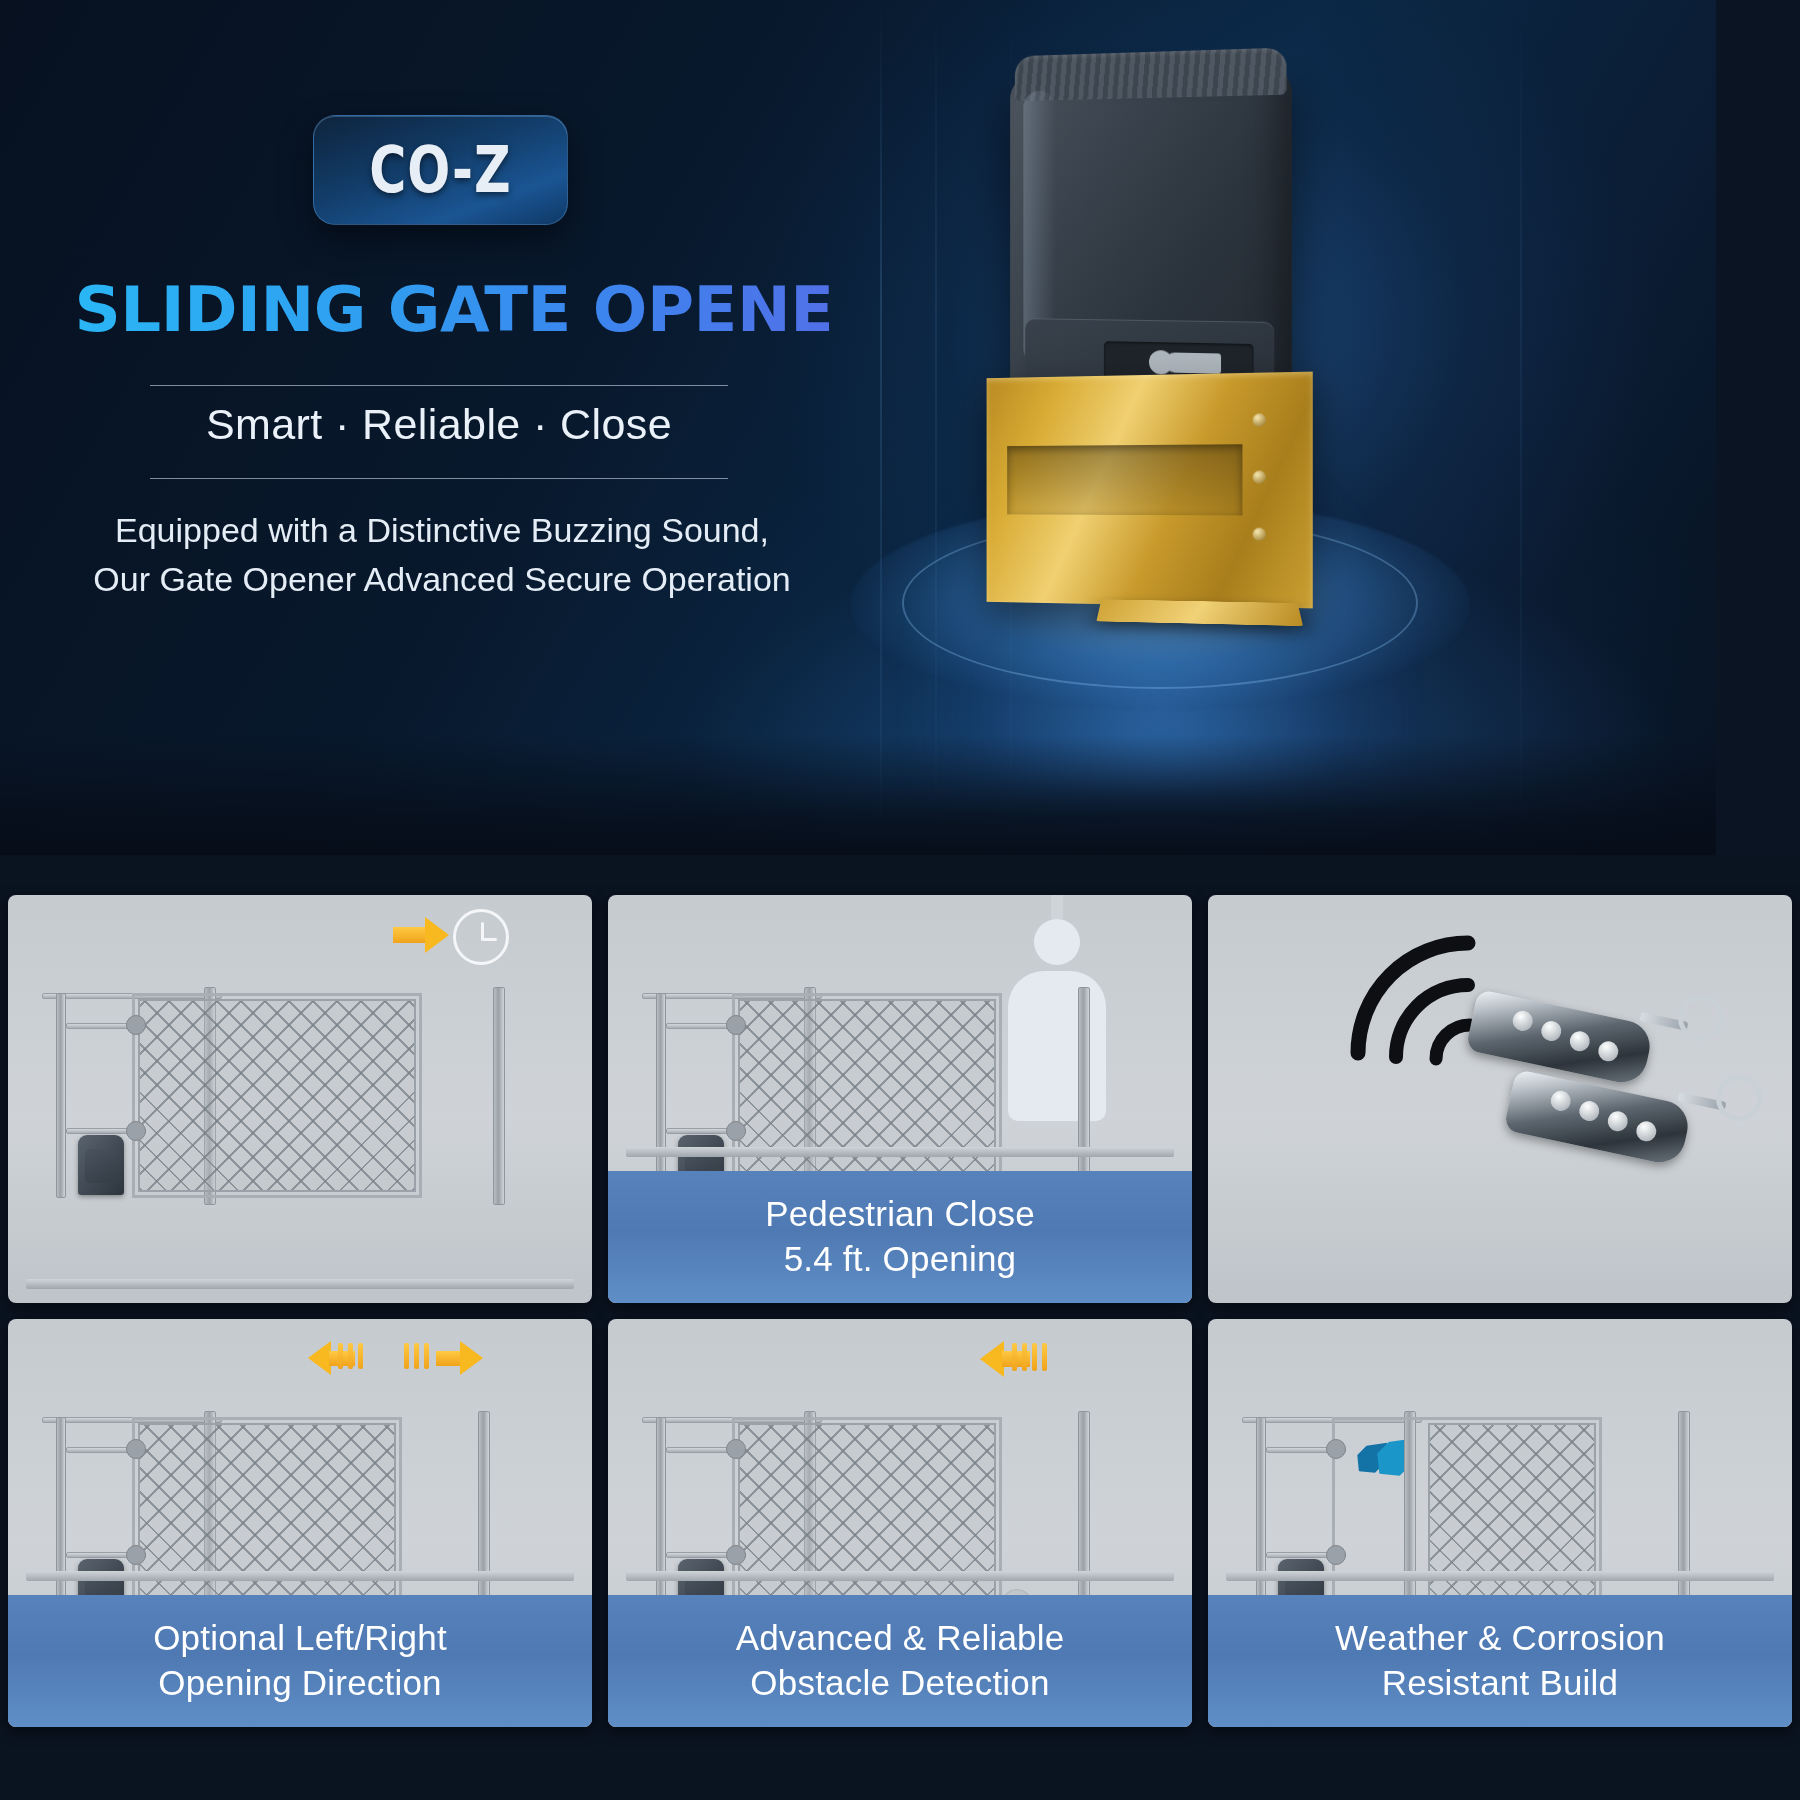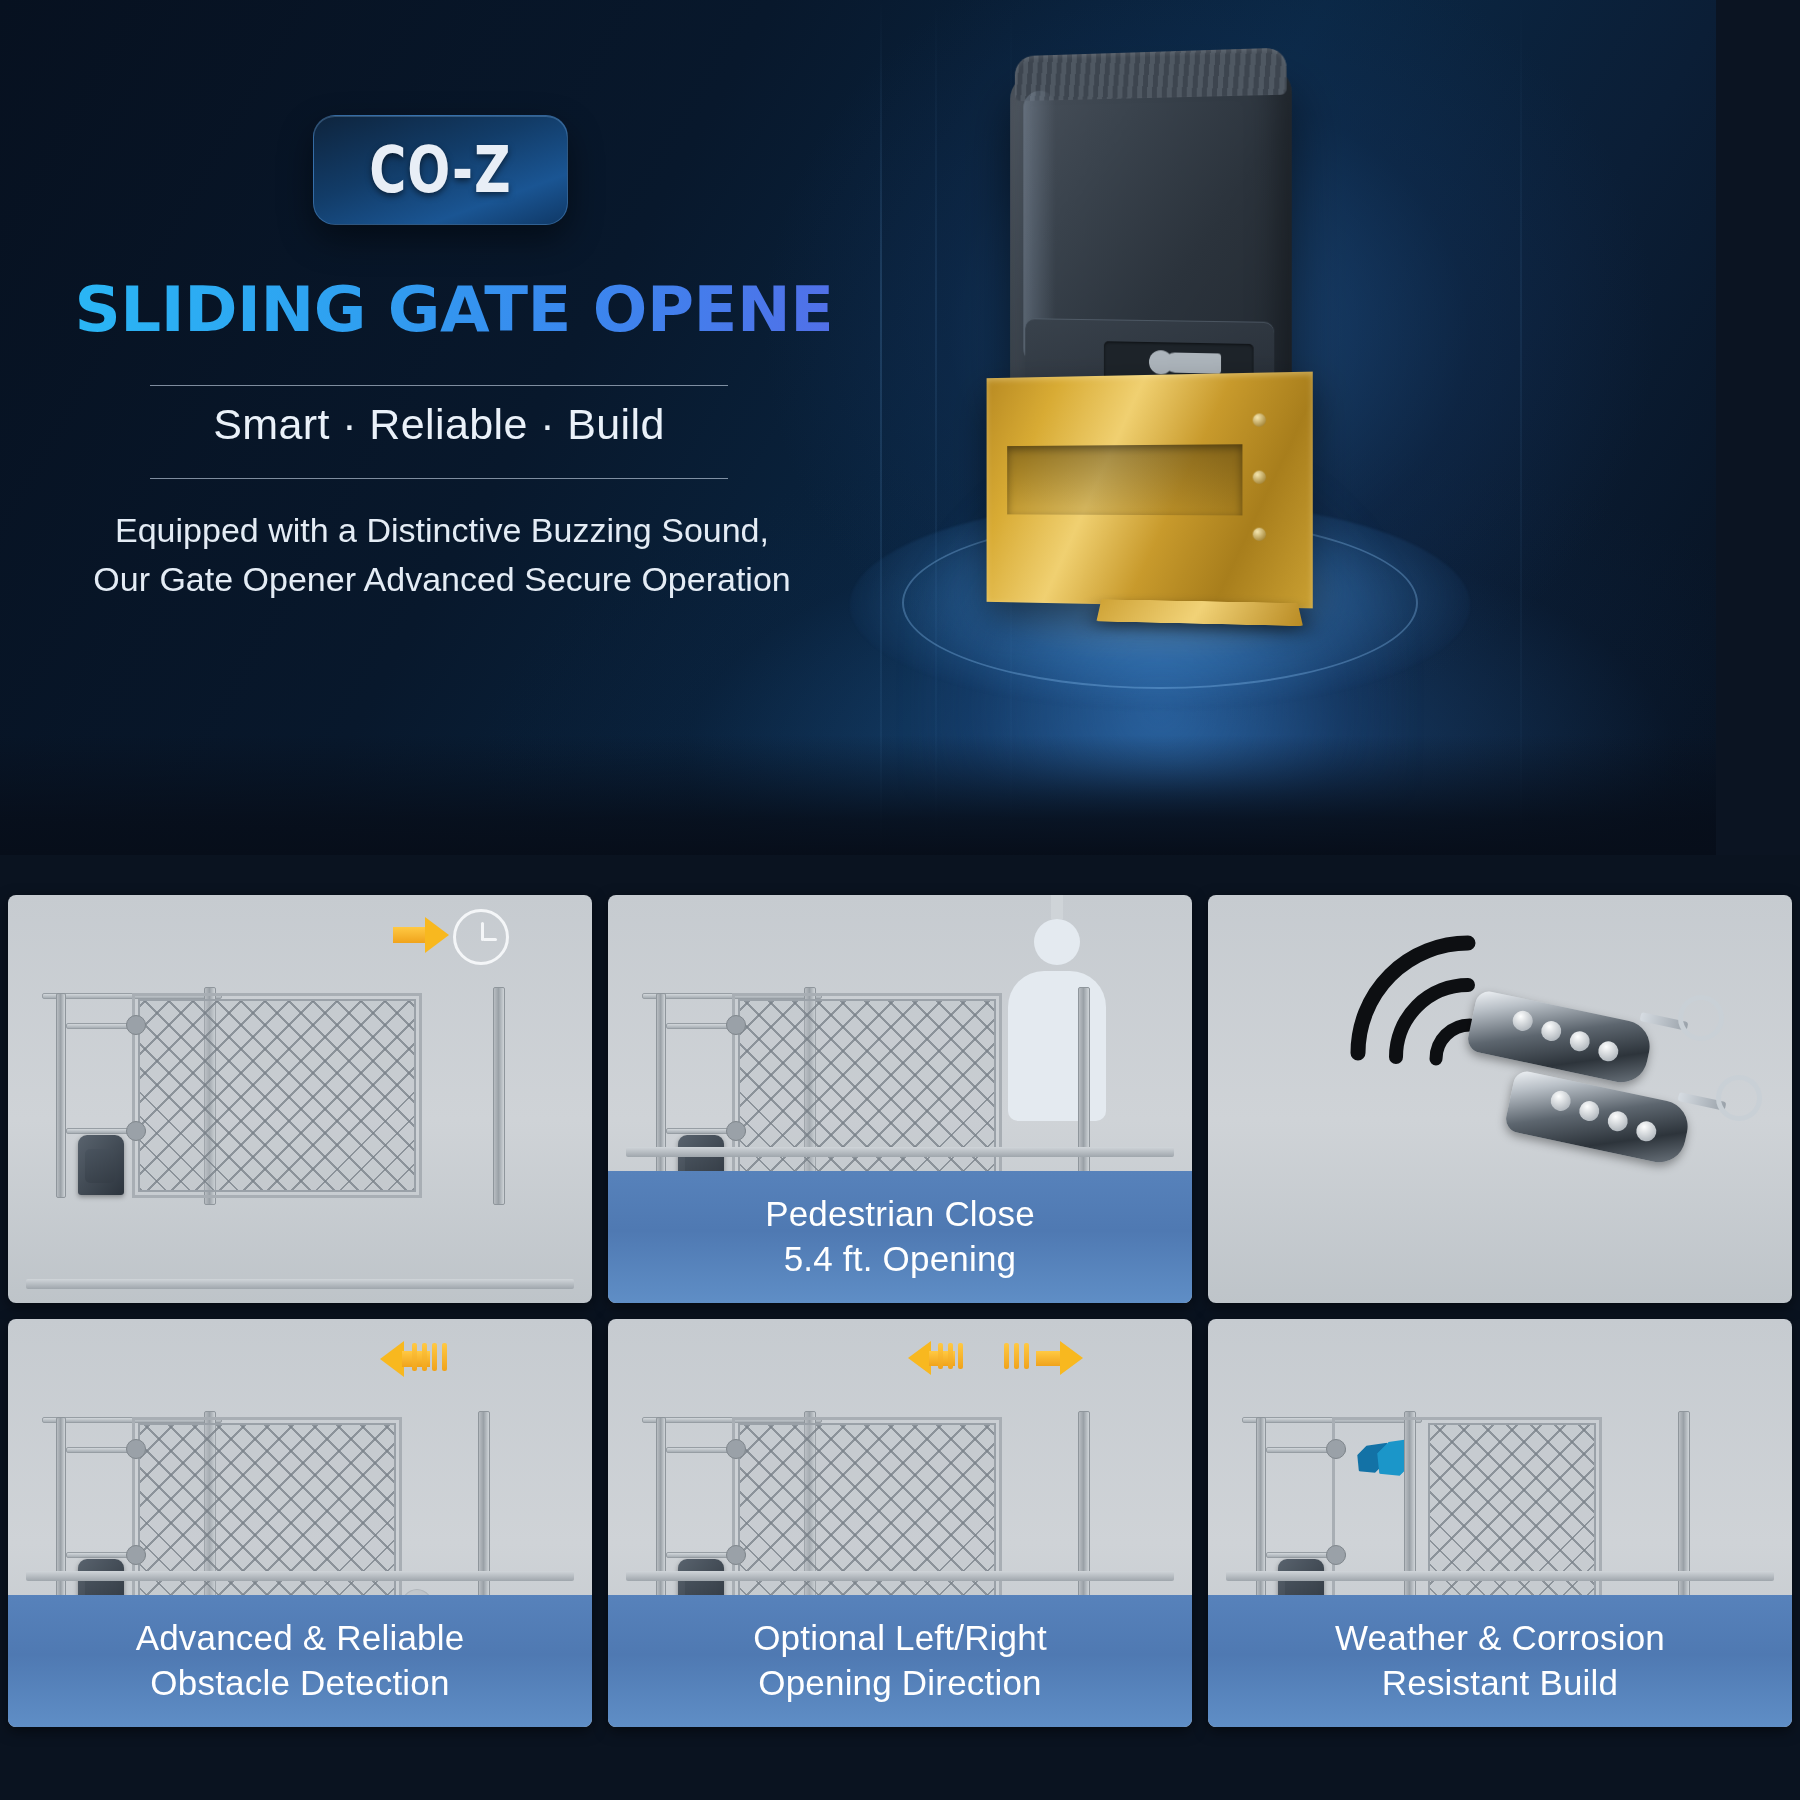--- a/index.html
+++ b/index.html
@@ -246,21 +246,21 @@
     <div class="vbeam" style="left:1010px; opacity:.18;"></div>
     <div class="vbeam" style="left:1520px; opacity:.22;"></div>
 
     <div class="logo-badge">
       <span class="logo-text">CO-Z</span>
     </div>
 
     <h1 class="headline">SLIDING GATE OPENER</h1>
 
     <div class="rule r1"></div>
-    <div class="tagline">Smart · Reliable · Build</div>
+    <div class="tagline">Smart · Reliable · Close</div>
     <div class="rule r2"></div>
 
     <div class="desc">
       <div>Equipped with a Distinctive Buzzing Sound,</div>
       <div>Our Gate Opener Advanced Secure Operation</div>
     </div>
 
     <div class="product-wrap">
       <div class="pod-glow"></div>
       <div class="podium"></div>
@@ -378,90 +378,90 @@
           </div>
         </div>
       </div>
     </div>
 
     <div class="row">
 
       <div class="card">
         <div class="card-art">
           <div class="scene">
-            <div class="yarrow" style="left:372px; top:22px;">
-              <div class="head" style="left:0; top:0; border-top:18px solid transparent; border-bottom:18px solid transparent; border-right:24px solid #f8b81f;"></div>
-              <div class="shaft" style="left:22px; top:10px; width:28px; height:16px;"></div>
-            </div>
-            <div class="speedline" style="left:404px; top:24px; width:5px; height:28px;"></div>
-            <div class="speedline" style="left:414px; top:24px; width:5px; height:28px;"></div>
-            <div class="speedline" style="left:424px; top:24px; width:5px; height:28px;"></div>
-            <div class="speedline" style="left:434px; top:24px; width:5px; height:28px;"></div>
+            <div class="yarrow" style="left:300px; top:22px;">
+              <div class="head" style="left:0; top:0; border-top:17px solid transparent; border-bottom:17px solid transparent; border-right:23px solid #f8b81f;"></div>
+              <div class="shaft" style="left:21px; top:10px; width:26px; height:15px;"></div>
+            </div>
+            <div class="speedline" style="left:330px; top:24px; width:5px; height:26px;"></div>
+            <div class="speedline" style="left:340px; top:24px; width:5px; height:26px;"></div>
+            <div class="speedline" style="left:350px; top:24px; width:5px; height:26px;"></div>
+
+            <div class="speedline" style="left:396px; top:24px; width:5px; height:26px;"></div>
+            <div class="speedline" style="left:406px; top:24px; width:5px; height:26px;"></div>
+            <div class="speedline" style="left:416px; top:24px; width:5px; height:26px;"></div>
+            <div class="yarrow" style="left:428px; top:22px;">
+              <div class="shaft" style="left:0; top:10px; width:26px; height:15px;"></div>
+              <div class="head" style="left:24px; top:0; border-top:17px solid transparent; border-bottom:17px solid transparent; border-left:23px solid #f8b81f;"></div>
+            </div>
 
             <div class="rail" style="left:34px;  top:98px;  width:180px; height:6px;"></div>
             <div class="post" style="left:48px;  top:98px;  width:10px; height:205px;"></div>
             <div class="post" style="left:196px; top:92px;  width:12px; height:218px;"></div>
             <div class="post" style="left:470px; top:92px;  width:12px; height:218px;"></div>
             <div class="gate-frame" style="left:124px; top:98px; width:270px; height:205px;"></div>
             <div class="gate-panel" style="left:130px; top:104px; width:258px; height:193px;"></div>
             <div class="rail" style="left:58px;  top:128px; width:80px; height:6px;"></div>
             <div class="rail" style="left:58px;  top:233px; width:80px; height:6px;"></div>
             <div class="hinge" style="left:118px; top:120px; width:20px; height:20px;"></div>
             <div class="hinge" style="left:118px; top:226px; width:20px; height:20px;"></div>
 
-            <div class="wheel" style="left:392px; top:270px; width:34px; height:40px; opacity:.35; border-radius:50%;"></div>
             <div class="mini-motor" style="left:70px;  top:240px;"></div>
 
             <div class="ground" style="bottom:14px;"></div>
           </div>
         </div>
         <div class="card-cap">
-          <span>Advanced &amp; Reliable</span>
-          <span>Obstacle Detection</span>
-        </div>
-      </div>
-
-      <div class="card">
-        <div class="card-art">
-          <div class="scene">
-            <div class="yarrow" style="left:300px; top:22px;">
-              <div class="head" style="left:0; top:0; border-top:17px solid transparent; border-bottom:17px solid transparent; border-right:23px solid #f8b81f;"></div>
-              <div class="shaft" style="left:21px; top:10px; width:26px; height:15px;"></div>
-            </div>
-            <div class="speedline" style="left:330px; top:24px; width:5px; height:26px;"></div>
-            <div class="speedline" style="left:340px; top:24px; width:5px; height:26px;"></div>
-            <div class="speedline" style="left:350px; top:24px; width:5px; height:26px;"></div>
-
-            <div class="speedline" style="left:396px; top:24px; width:5px; height:26px;"></div>
-            <div class="speedline" style="left:406px; top:24px; width:5px; height:26px;"></div>
-            <div class="speedline" style="left:416px; top:24px; width:5px; height:26px;"></div>
-            <div class="yarrow" style="left:428px; top:22px;">
-              <div class="shaft" style="left:0; top:10px; width:26px; height:15px;"></div>
-              <div class="head" style="left:24px; top:0; border-top:17px solid transparent; border-bottom:17px solid transparent; border-left:23px solid #f8b81f;"></div>
-            </div>
+          <span>Optional Left/Right</span>
+          <span>Opening Direction</span>
+        </div>
+      </div>
+
+      <div class="card">
+        <div class="card-art">
+          <div class="scene">
+            <div class="yarrow" style="left:372px; top:22px;">
+              <div class="head" style="left:0; top:0; border-top:18px solid transparent; border-bottom:18px solid transparent; border-right:24px solid #f8b81f;"></div>
+              <div class="shaft" style="left:22px; top:10px; width:28px; height:16px;"></div>
+            </div>
+            <div class="speedline" style="left:404px; top:24px; width:5px; height:28px;"></div>
+            <div class="speedline" style="left:414px; top:24px; width:5px; height:28px;"></div>
+            <div class="speedline" style="left:424px; top:24px; width:5px; height:28px;"></div>
+            <div class="speedline" style="left:434px; top:24px; width:5px; height:28px;"></div>
 
             <div class="rail" style="left:34px;  top:98px;  width:180px; height:6px;"></div>
             <div class="post" style="left:48px;  top:98px;  width:10px; height:205px;"></div>
             <div class="post" style="left:196px; top:92px;  width:12px; height:218px;"></div>
             <div class="post" style="left:470px; top:92px;  width:12px; height:218px;"></div>
             <div class="gate-frame" style="left:124px; top:98px; width:270px; height:205px;"></div>
             <div class="gate-panel" style="left:130px; top:104px; width:258px; height:193px;"></div>
             <div class="rail" style="left:58px;  top:128px; width:80px; height:6px;"></div>
             <div class="rail" style="left:58px;  top:233px; width:80px; height:6px;"></div>
             <div class="hinge" style="left:118px; top:120px; width:20px; height:20px;"></div>
             <div class="hinge" style="left:118px; top:226px; width:20px; height:20px;"></div>
 
+            <div class="wheel" style="left:392px; top:270px; width:34px; height:40px; opacity:.35; border-radius:50%;"></div>
             <div class="mini-motor" style="left:70px;  top:240px;"></div>
 
             <div class="ground" style="bottom:14px;"></div>
           </div>
         </div>
         <div class="card-cap">
-          <span>Optional Left/Right</span>
-          <span>Opening Direction</span>
+          <span>Advanced &amp; Reliable</span>
+          <span>Obstacle Detection</span>
         </div>
       </div>
 
       <div class="card">
         <div class="card-art">
           <div class="scene">
             <div class="droplets" style="left:150px; top:108px;">
               <div class="drop" style="left:0;  top:10px; width:30px; height:40px; background:#1372a6;"></div>
               <div class="drop" style="left:20px; top:4px; width:38px; height:50px; background:#1b96c9;"></div>
             </div>

